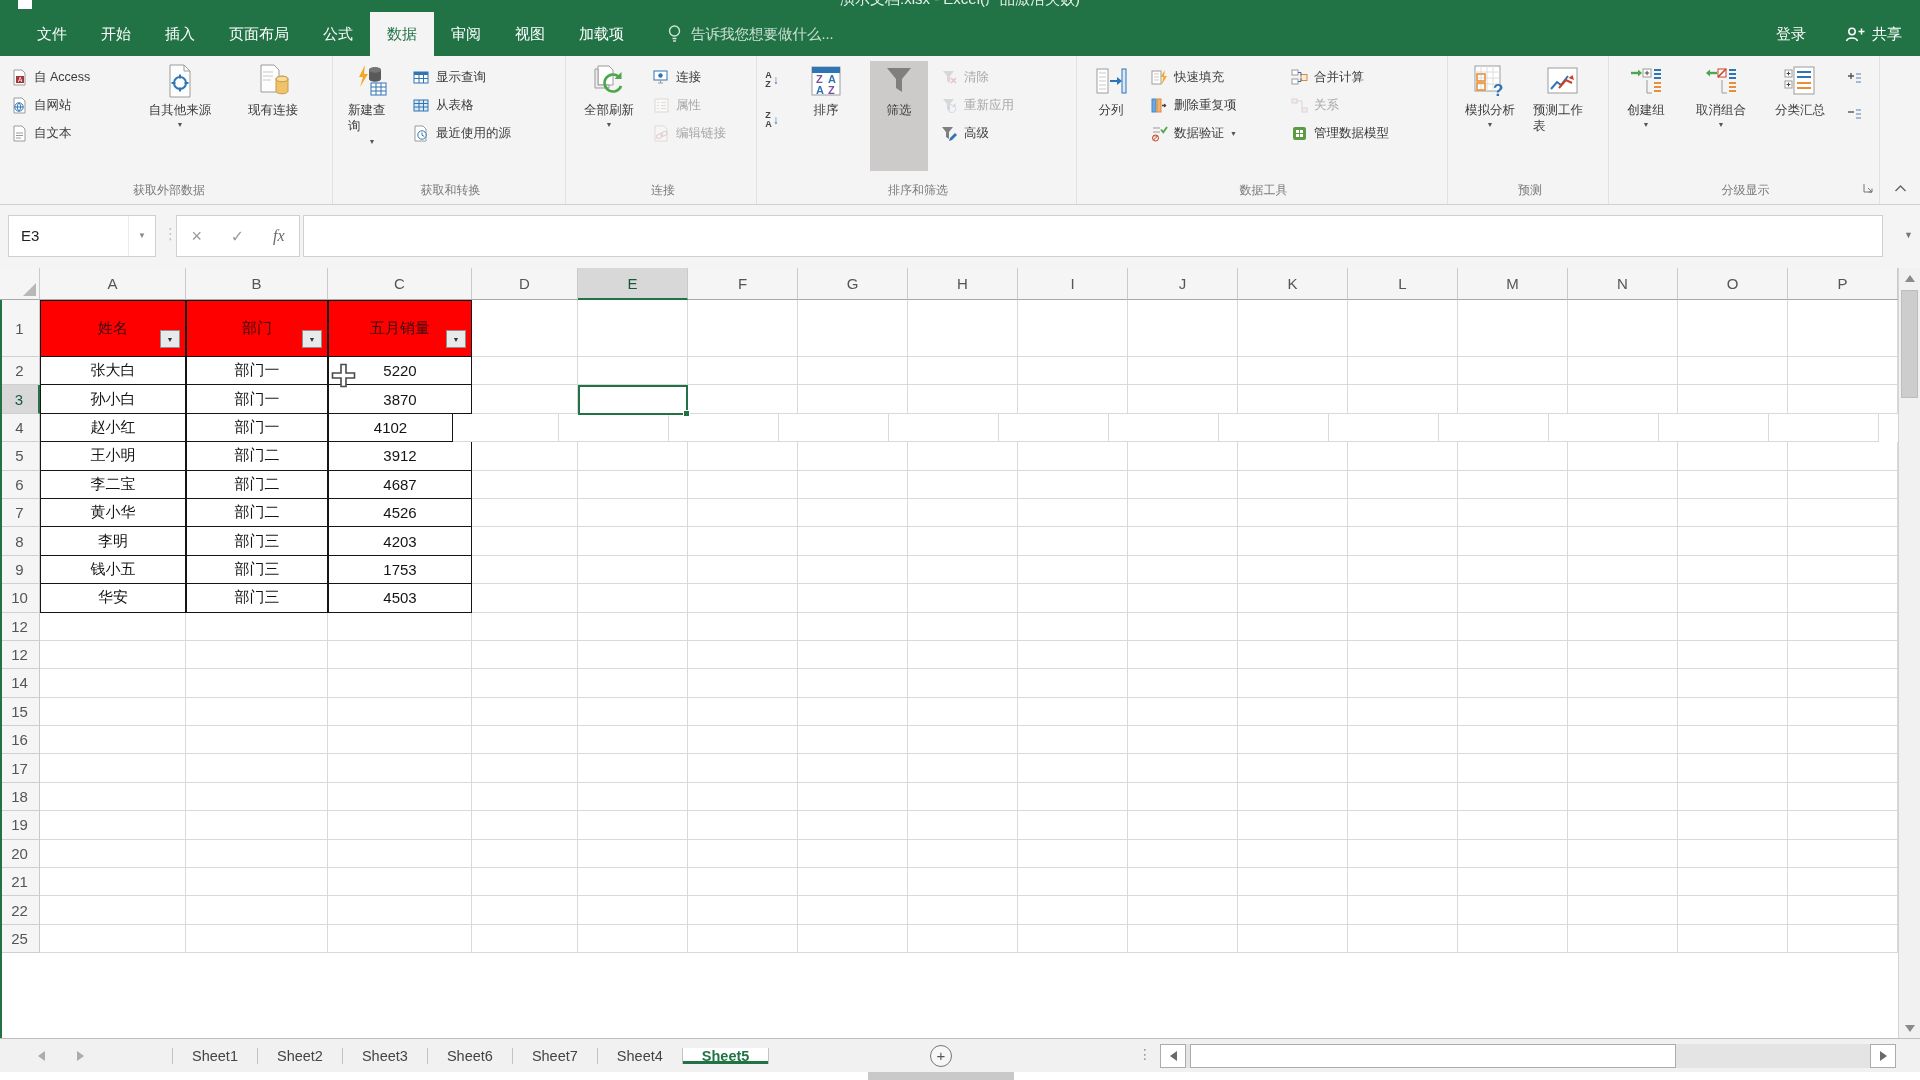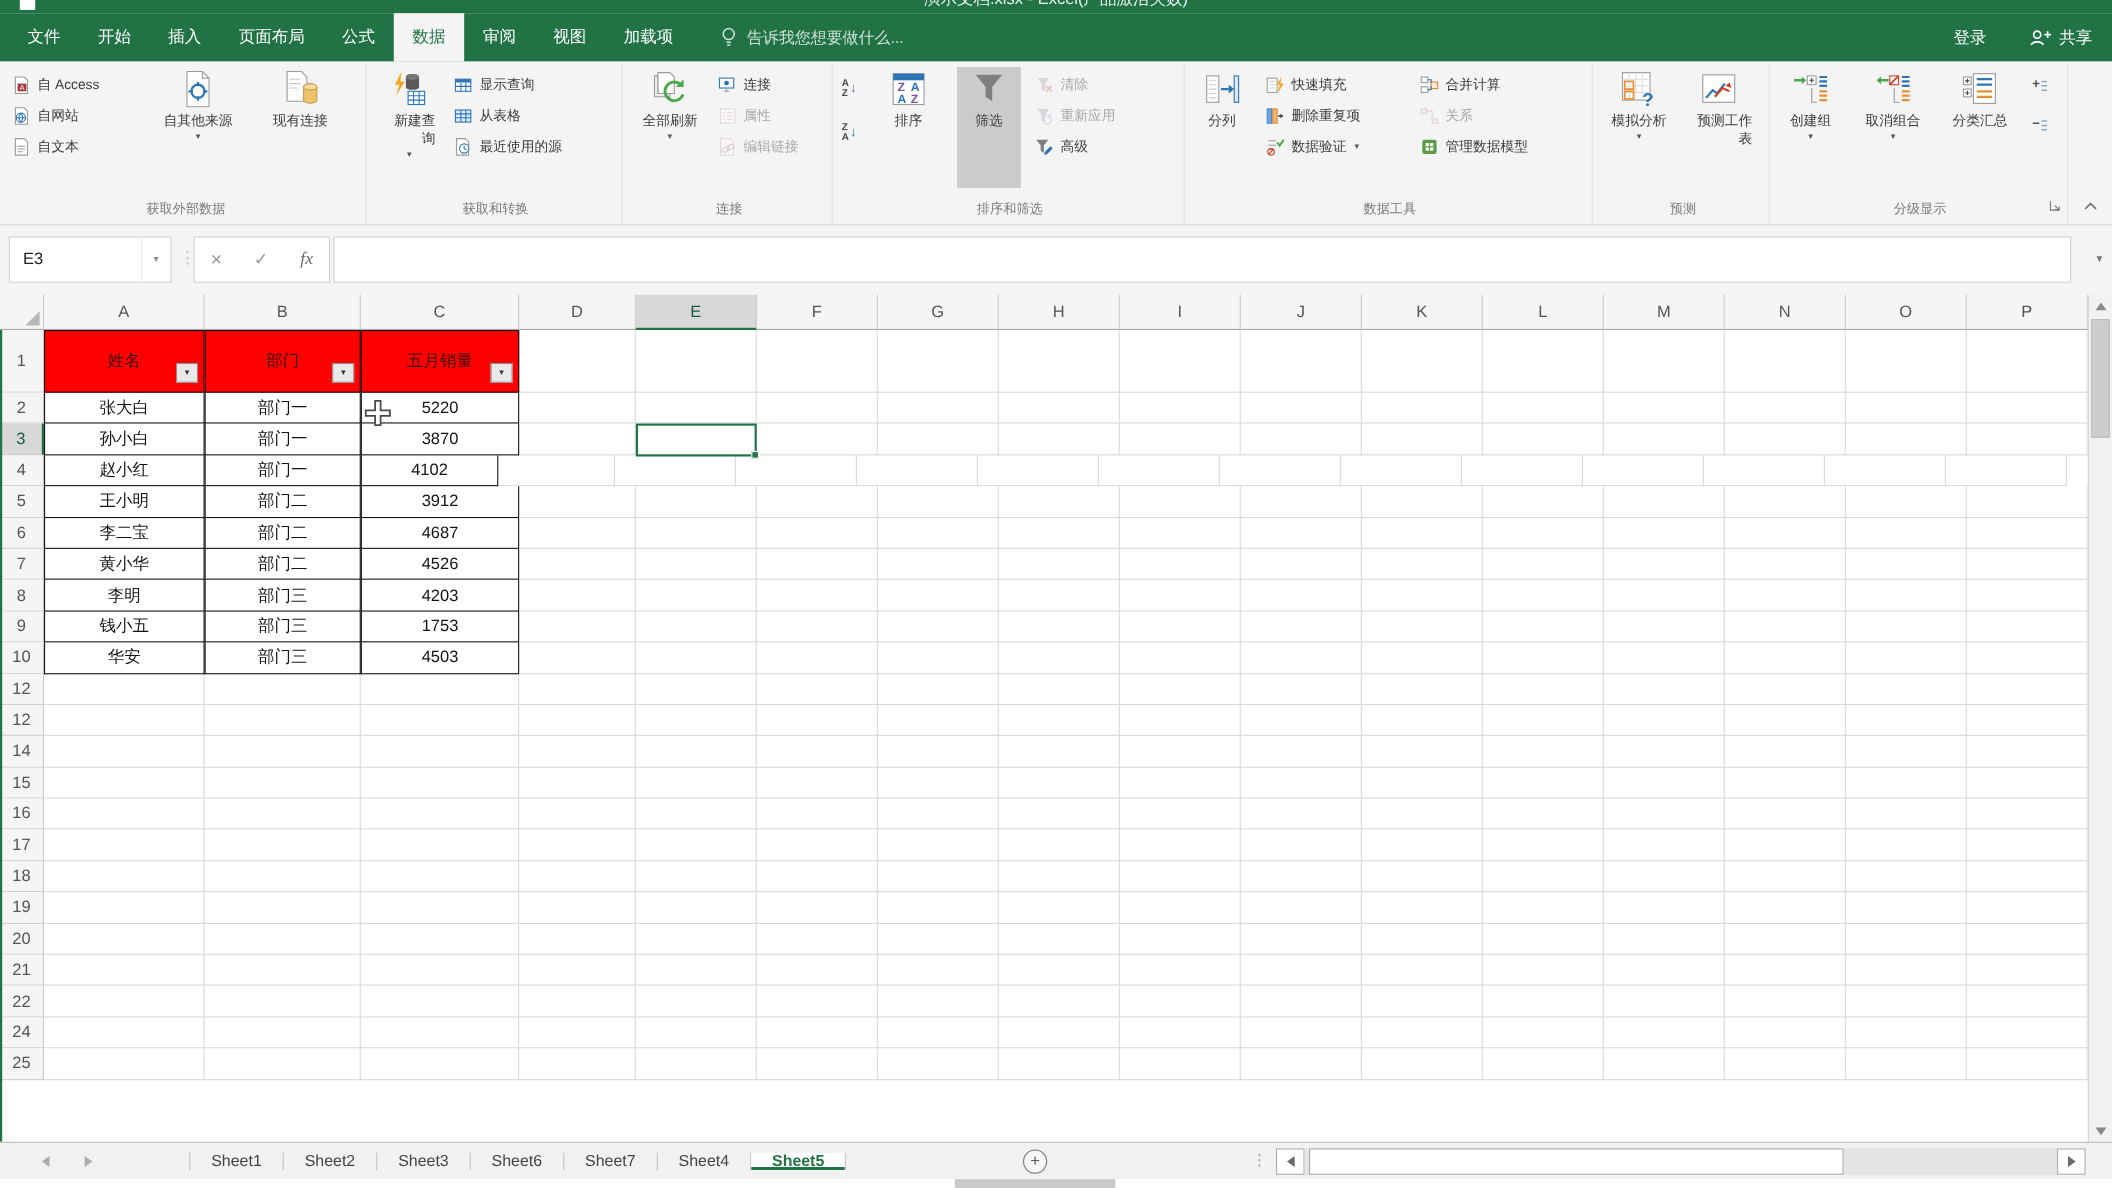--- a/index.html
+++ b/index.html
@@ -5,33 +5,33 @@
   html,body{margin:0;padding:0}
   body{width:1920px;height:1080px;overflow:hidden;background:#fff;
        font-family:"Liberation Sans","DejaVu Sans",sans-serif;-webkit-font-smoothing:antialiased}
   #app{position:relative;width:1920px;height:1080px}
   
   #titlebar{position:absolute;left:0;top:0;width:100%;height:12px;background:#217346;overflow:hidden}
   #qat{position:absolute;left:18px;top:0;width:14px;height:9px;background:#fff}
   #wtitle{position:absolute;left:50%;transform:translateX(-50%);top:-10px;color:#e8f1ec;font-size:15px;white-space:nowrap}
   
   #tabrow{position:absolute;left:0;top:12px;width:100%;height:44px;background:#217346;display:flex;align-items:stretch}
-  #tabs{display:flex;align-items:stretch;padding-left:8px}
+  #tabs{display:flex;align-items:stretch;padding-left:20px}
   .rtab{color:#fff;font-size:15px;line-height:44px;padding:0 17px;cursor:default;white-space:nowrap}
   .rtab.active{background:#f4f4f4;color:#217346}
   #tellme{display:flex;align-items:center;gap:9px;margin-left:26px;color:rgba(255,255,255,.78);font-size:14.5px}
   #acct{position:absolute;right:18px;top:0;height:44px;display:flex;align-items:center;gap:38px;color:#fff;font-size:15px}
   #share{display:flex;align-items:center;gap:7px}
   
   #ribbon{position:absolute;left:0;top:56px;width:100%;height:149px;background:#f4f4f4;border-bottom:1px solid #d0d0d0;box-sizing:border-box}
   .grp{position:absolute;top:0;height:148px;border-right:1px solid #e1e1e1;box-sizing:border-box}
   .grpbody{display:flex;align-items:flex-start;height:116px;padding-top:5px}
   .grplabel{position:absolute;bottom:5px;left:0;right:0;text-align:center;font-size:12px;color:#7a7a7a;white-space:nowrap}
   .bbtn{display:flex;flex-direction:column;align-items:center;padding:3px 5px 0;height:110px;box-sizing:border-box;cursor:default}
-  .bbtn .lbl{font-size:12.5px;color:#3b3b3b;text-align:right;line-height:1.3;margin-top:4px}
+  .bbtn .lbl{font-size:12.5px;color:#3b3b3b;text-align:left;line-height:1.3;margin-top:4px}
   .bbtn.sel{background:#cdcbc9}
   .dd{font-size:7px;color:#555;margin-top:3px;line-height:1}
   .scol{display:flex;flex-direction:column;padding-top:2px}
   .sbtn{display:flex;align-items:center;gap:6px;height:28px;font-size:12.5px;color:#3b3b3b;padding:0 5px;white-space:nowrap;cursor:default}
   .dis{color:#a8a8a8 !important}
   .dis svg{opacity:.45}
   .i32{width:34px;height:34px;flex:none}
   .i16{width:17px;height:17px;flex:none}
   .i14{width:15px;height:15px;flex:none}
   .tinybtn{width:24px;height:22px;display:flex;align-items:center;justify-content:center}
@@ -950,39 +950,20 @@
           <div class="c" style="width: 110px;"></div>
           <div class="c" style="width: 110px;"></div>
           <div class="c" style="width: 110px;"></div>
           <div class="c" style="width: 110px;"></div>
           <div class="c" style="width: 110px;"></div>
           <div class="c" style="width: 110px;"></div>
           <div class="c" style="width: 110px;"></div>
           <div class="c" style="width: 110px;"></div>
         </div>
         <div class="grow" style="height: 28.4px;">
-          <div class="rowh">24</div>
-          <div class="c" style="width: 146px;"></div>
-          <div class="c" style="width: 142px;"></div>
-          <div class="c" style="width: 144px;"></div>
-          <div class="c" style="width: 106px;"></div>
-          <div class="c" style="width: 110px;"></div>
-          <div class="c" style="width: 110px;"></div>
-          <div class="c" style="width: 110px;"></div>
-          <div class="c" style="width: 110px;"></div>
-          <div class="c" style="width: 110px;"></div>
-          <div class="c" style="width: 110px;"></div>
-          <div class="c" style="width: 110px;"></div>
-          <div class="c" style="width: 110px;"></div>
-          <div class="c" style="width: 110px;"></div>
-          <div class="c" style="width: 110px;"></div>
-          <div class="c" style="width: 110px;"></div>
-          <div class="c" style="width: 110px;"></div>
-        </div>
-        <div class="grow" style="height: 28.4px;">
           <div class="rowh">25</div>
           <div class="c" style="width: 146px;"></div>
           <div class="c" style="width: 142px;"></div>
           <div class="c" style="width: 144px;"></div>
           <div class="c" style="width: 106px;"></div>
           <div class="c" style="width: 110px;"></div>
           <div class="c" style="width: 110px;"></div>
           <div class="c" style="width: 110px;"></div>
           <div class="c" style="width: 110px;"></div>
           <div class="c" style="width: 110px;"></div>

